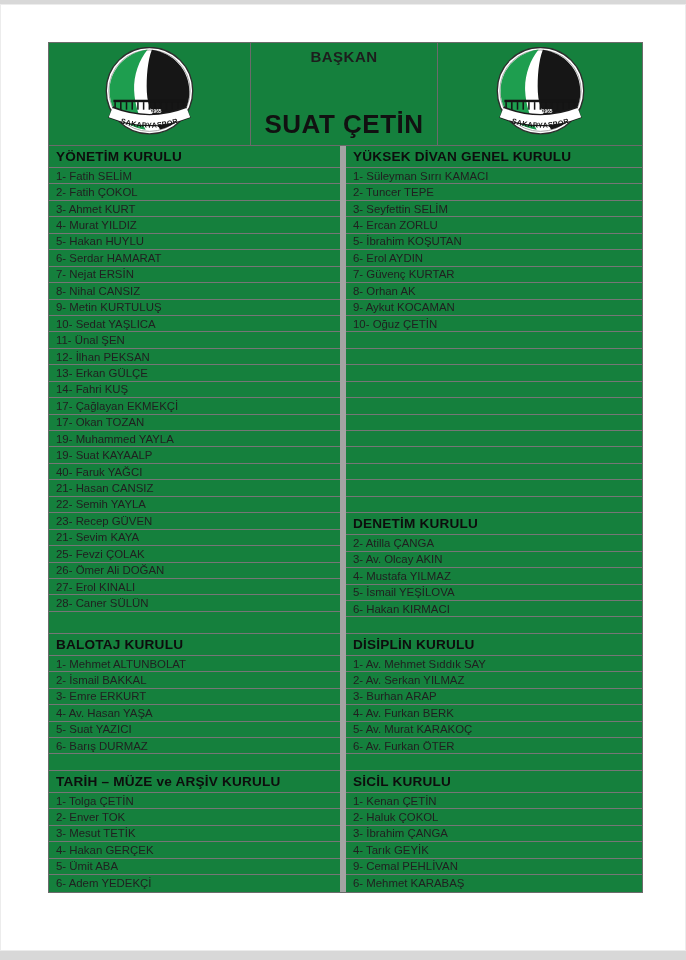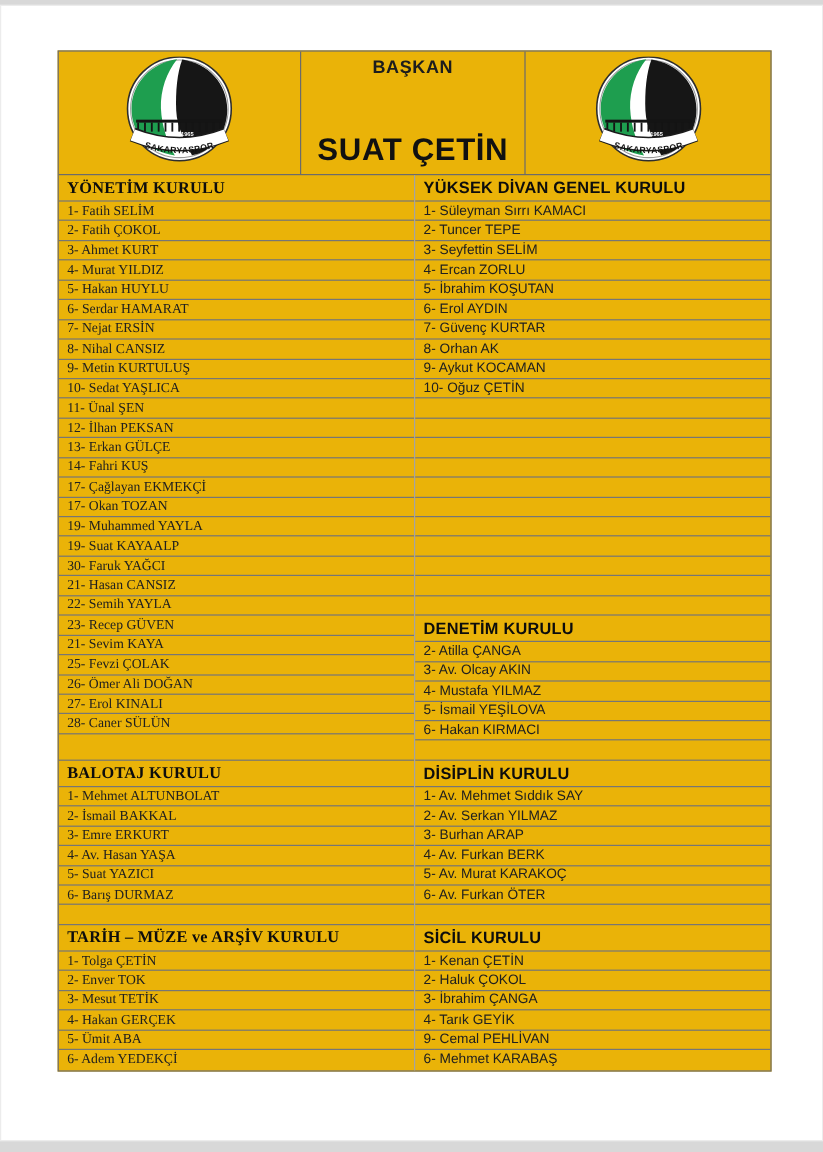--- a/index.html
+++ b/index.html
@@ -18,21 +18,21 @@
     position:absolute;
     left:0;right:0;top:4px;bottom:9px;
     background:#ffffff;
     box-shadow:inset 0 0 0 1px #ececec;
   }
   .doc-table{
     position:absolute;
     left:48px;top:38px;
     width:595px;
     border:1px solid #6b6b6b;
-    background:#eab308;
+    background:#15803d;
     box-sizing:border-box;
   }
   
   .head-row{
     display:flex;
     height:102px;
     border-bottom:1px solid #6b6b6b;
   }
   .head-cell{
     display:flex;align-items:center;justify-content:center;
@@ -46,21 +46,21 @@
     letter-spacing:.5px;line-height:1.25;
   }
   .president-name{
     font-size:26px;font-weight:700;color:#111;
     letter-spacing:.5px;line-height:1.15;margin-top:44px;
   }
   .logo{width:95px;height:95px;display:block;}
   
   .body-row{display:flex;}
   .col{box-sizing:border-box;}
-  .col-left{width:297px;border-right:1px solid #a3a3a3;font-family:Liberation Serif, serif;}
+  .col-left{width:297px;border-right:6px solid #a3a3a3;}
   .col-right{flex:1;}
   .row{
     box-sizing:border-box;
     border-bottom:1px solid #767676;
     padding-left:7px;
     display:flex;align-items:center;
     overflow:hidden;white-space:nowrap;
     color:#202020;
   }
   .row:last-child{border-bottom:none;}
@@ -146,21 +146,21 @@
             <div class="row row-item">9- Metin KURTULUŞ</div>
             <div class="row row-item">10- Sedat YAŞLICA</div>
             <div class="row row-item">11- Ünal ŞEN</div>
             <div class="row row-item">12- İlhan PEKSAN</div>
             <div class="row row-item">13- Erkan GÜLÇE</div>
             <div class="row row-item">14- Fahri KUŞ</div>
             <div class="row row-item">17- Çağlayan EKMEKÇİ</div>
             <div class="row row-item">17- Okan TOZAN</div>
             <div class="row row-item">19- Muhammed YAYLA</div>
             <div class="row row-item">19- Suat KAYAALP</div>
-            <div class="row row-item">30- Faruk YAĞCI</div>
+            <div class="row row-item">40- Faruk YAĞCI</div>
             <div class="row row-item">21- Hasan CANSIZ</div>
             <div class="row row-item">22- Semih YAYLA</div>
             <div class="row row-item">23- Recep GÜVEN</div>
             <div class="row row-item">21- Sevim KAYA</div>
             <div class="row row-item">25- Fevzi ÇOLAK</div>
             <div class="row row-item">26- Ömer Ali DOĞAN</div>
             <div class="row row-item">27- Erol KINALI</div>
             <div class="row row-item">28- Caner SÜLÜN</div>
             <div class="row row-empty row-empty-tall"></div>
             <div class="row row-header">BALOTAJ KURULU</div>

